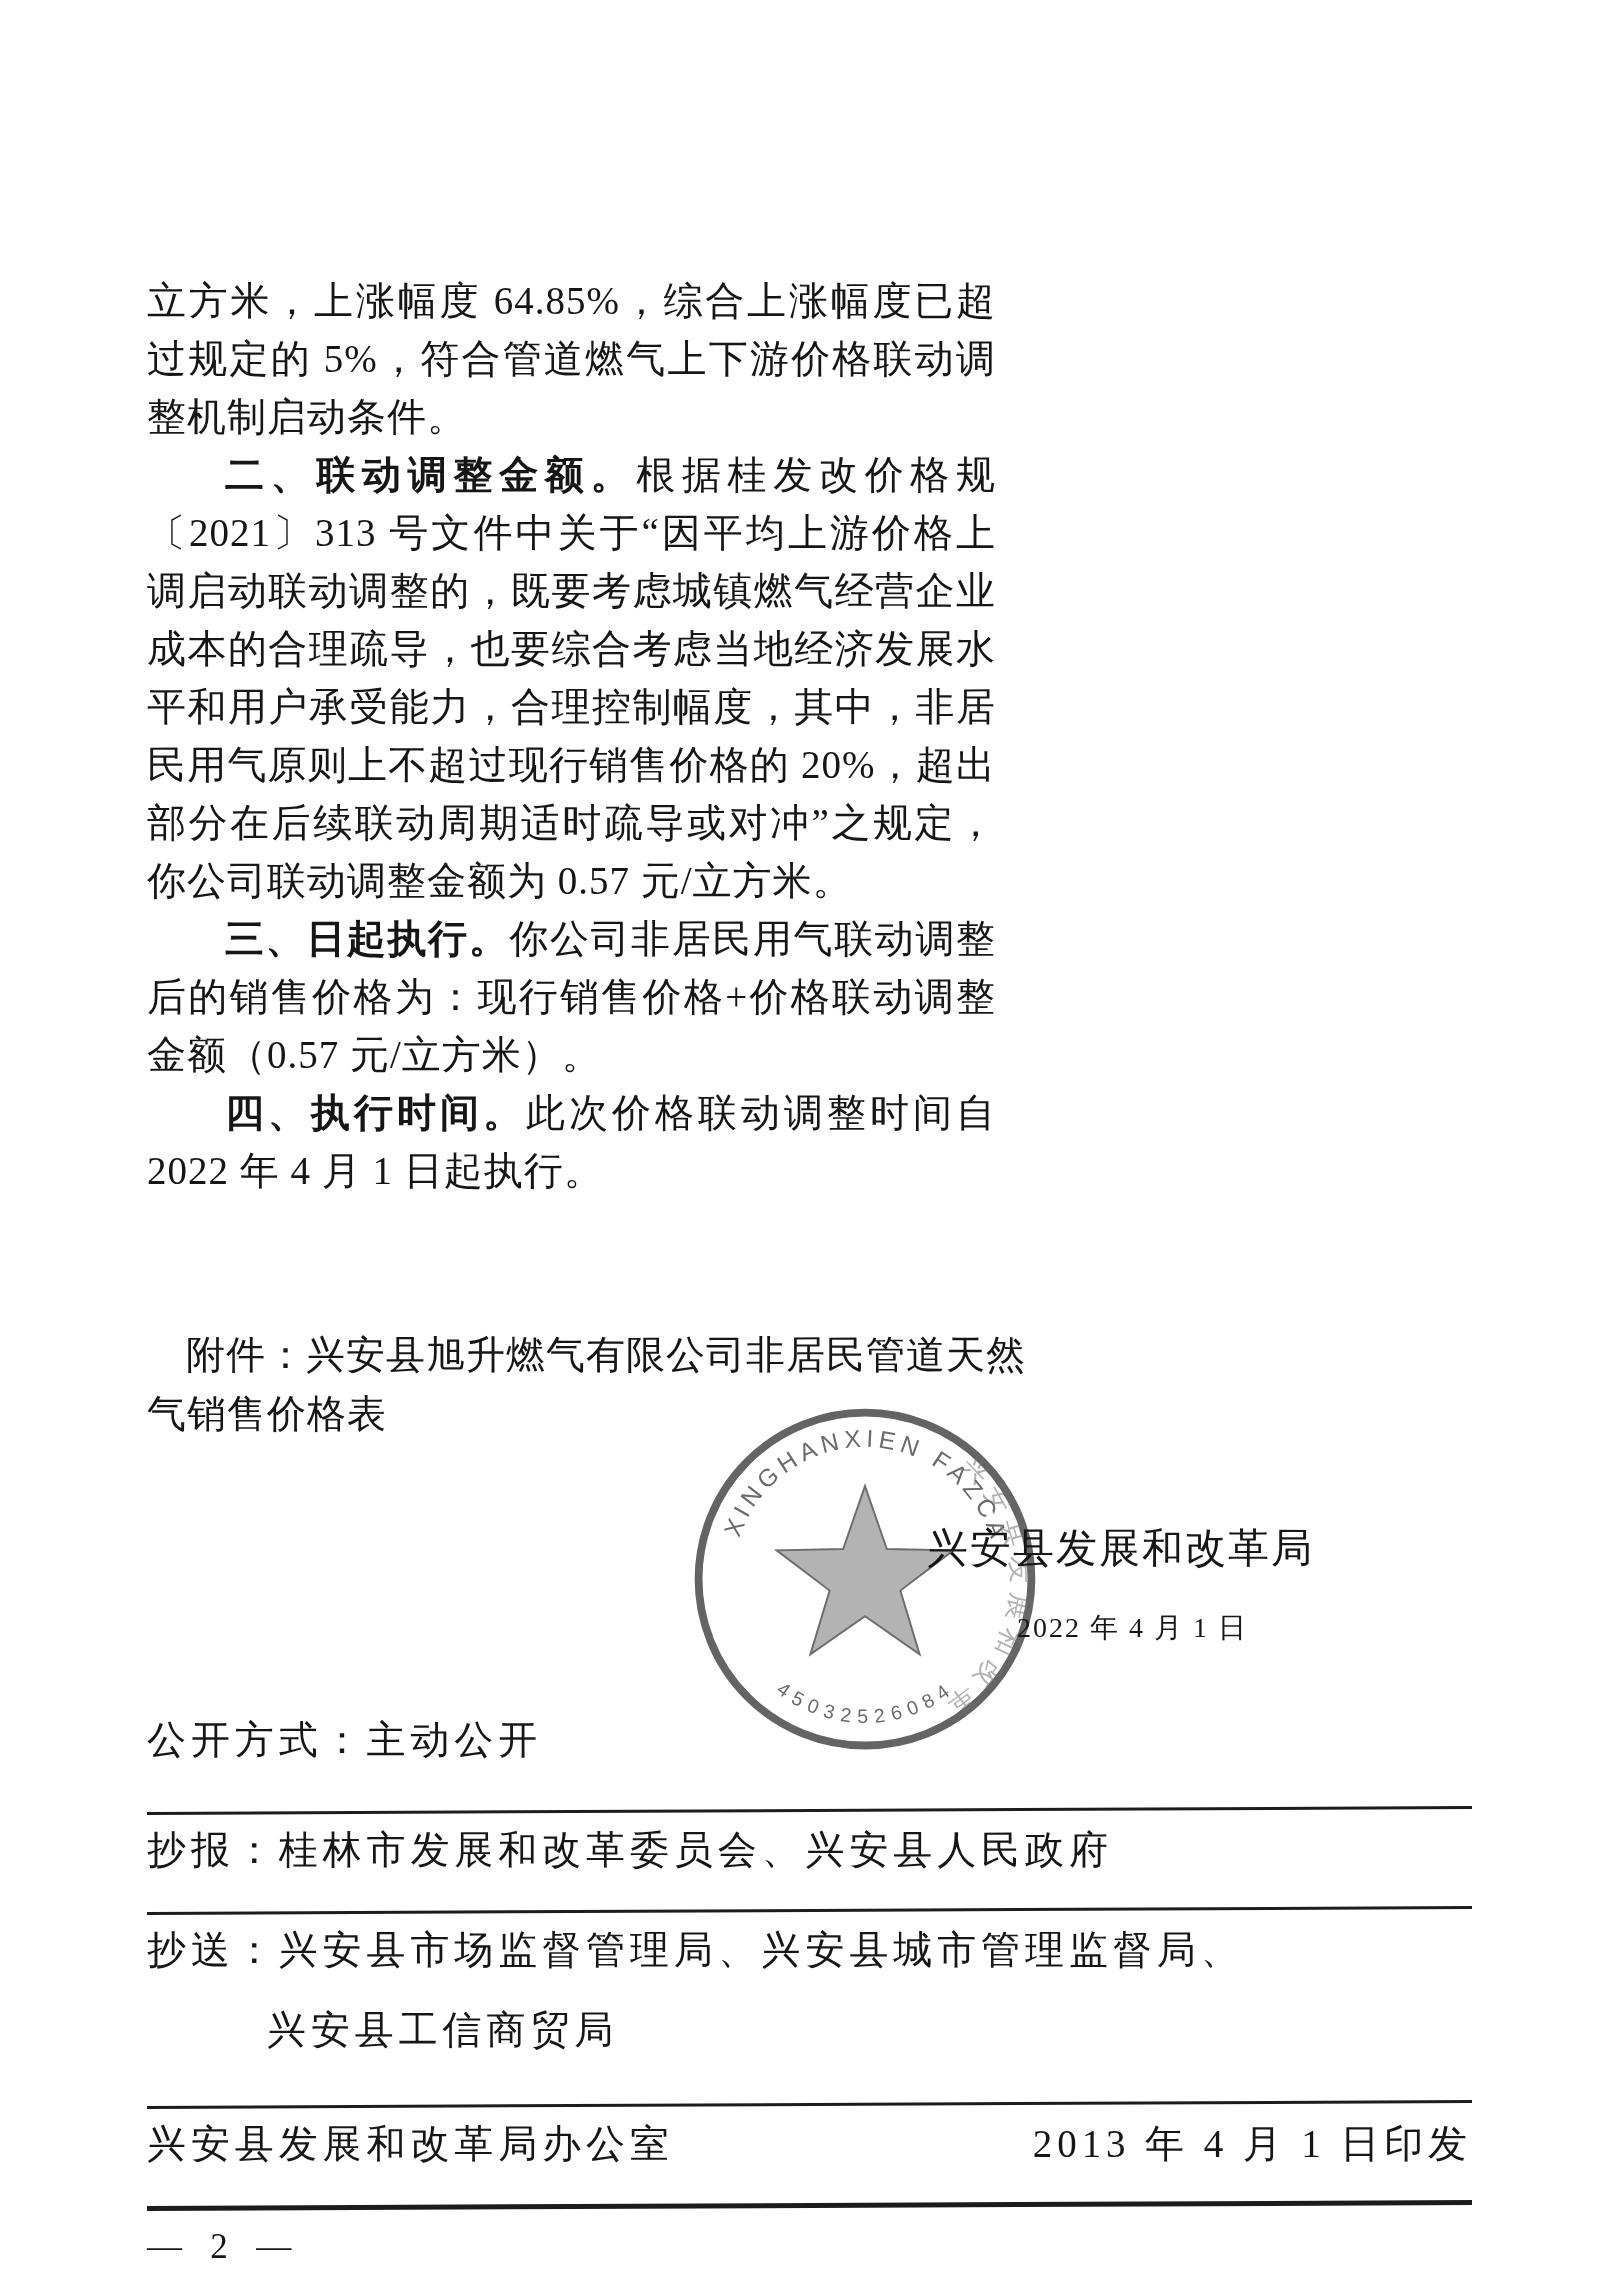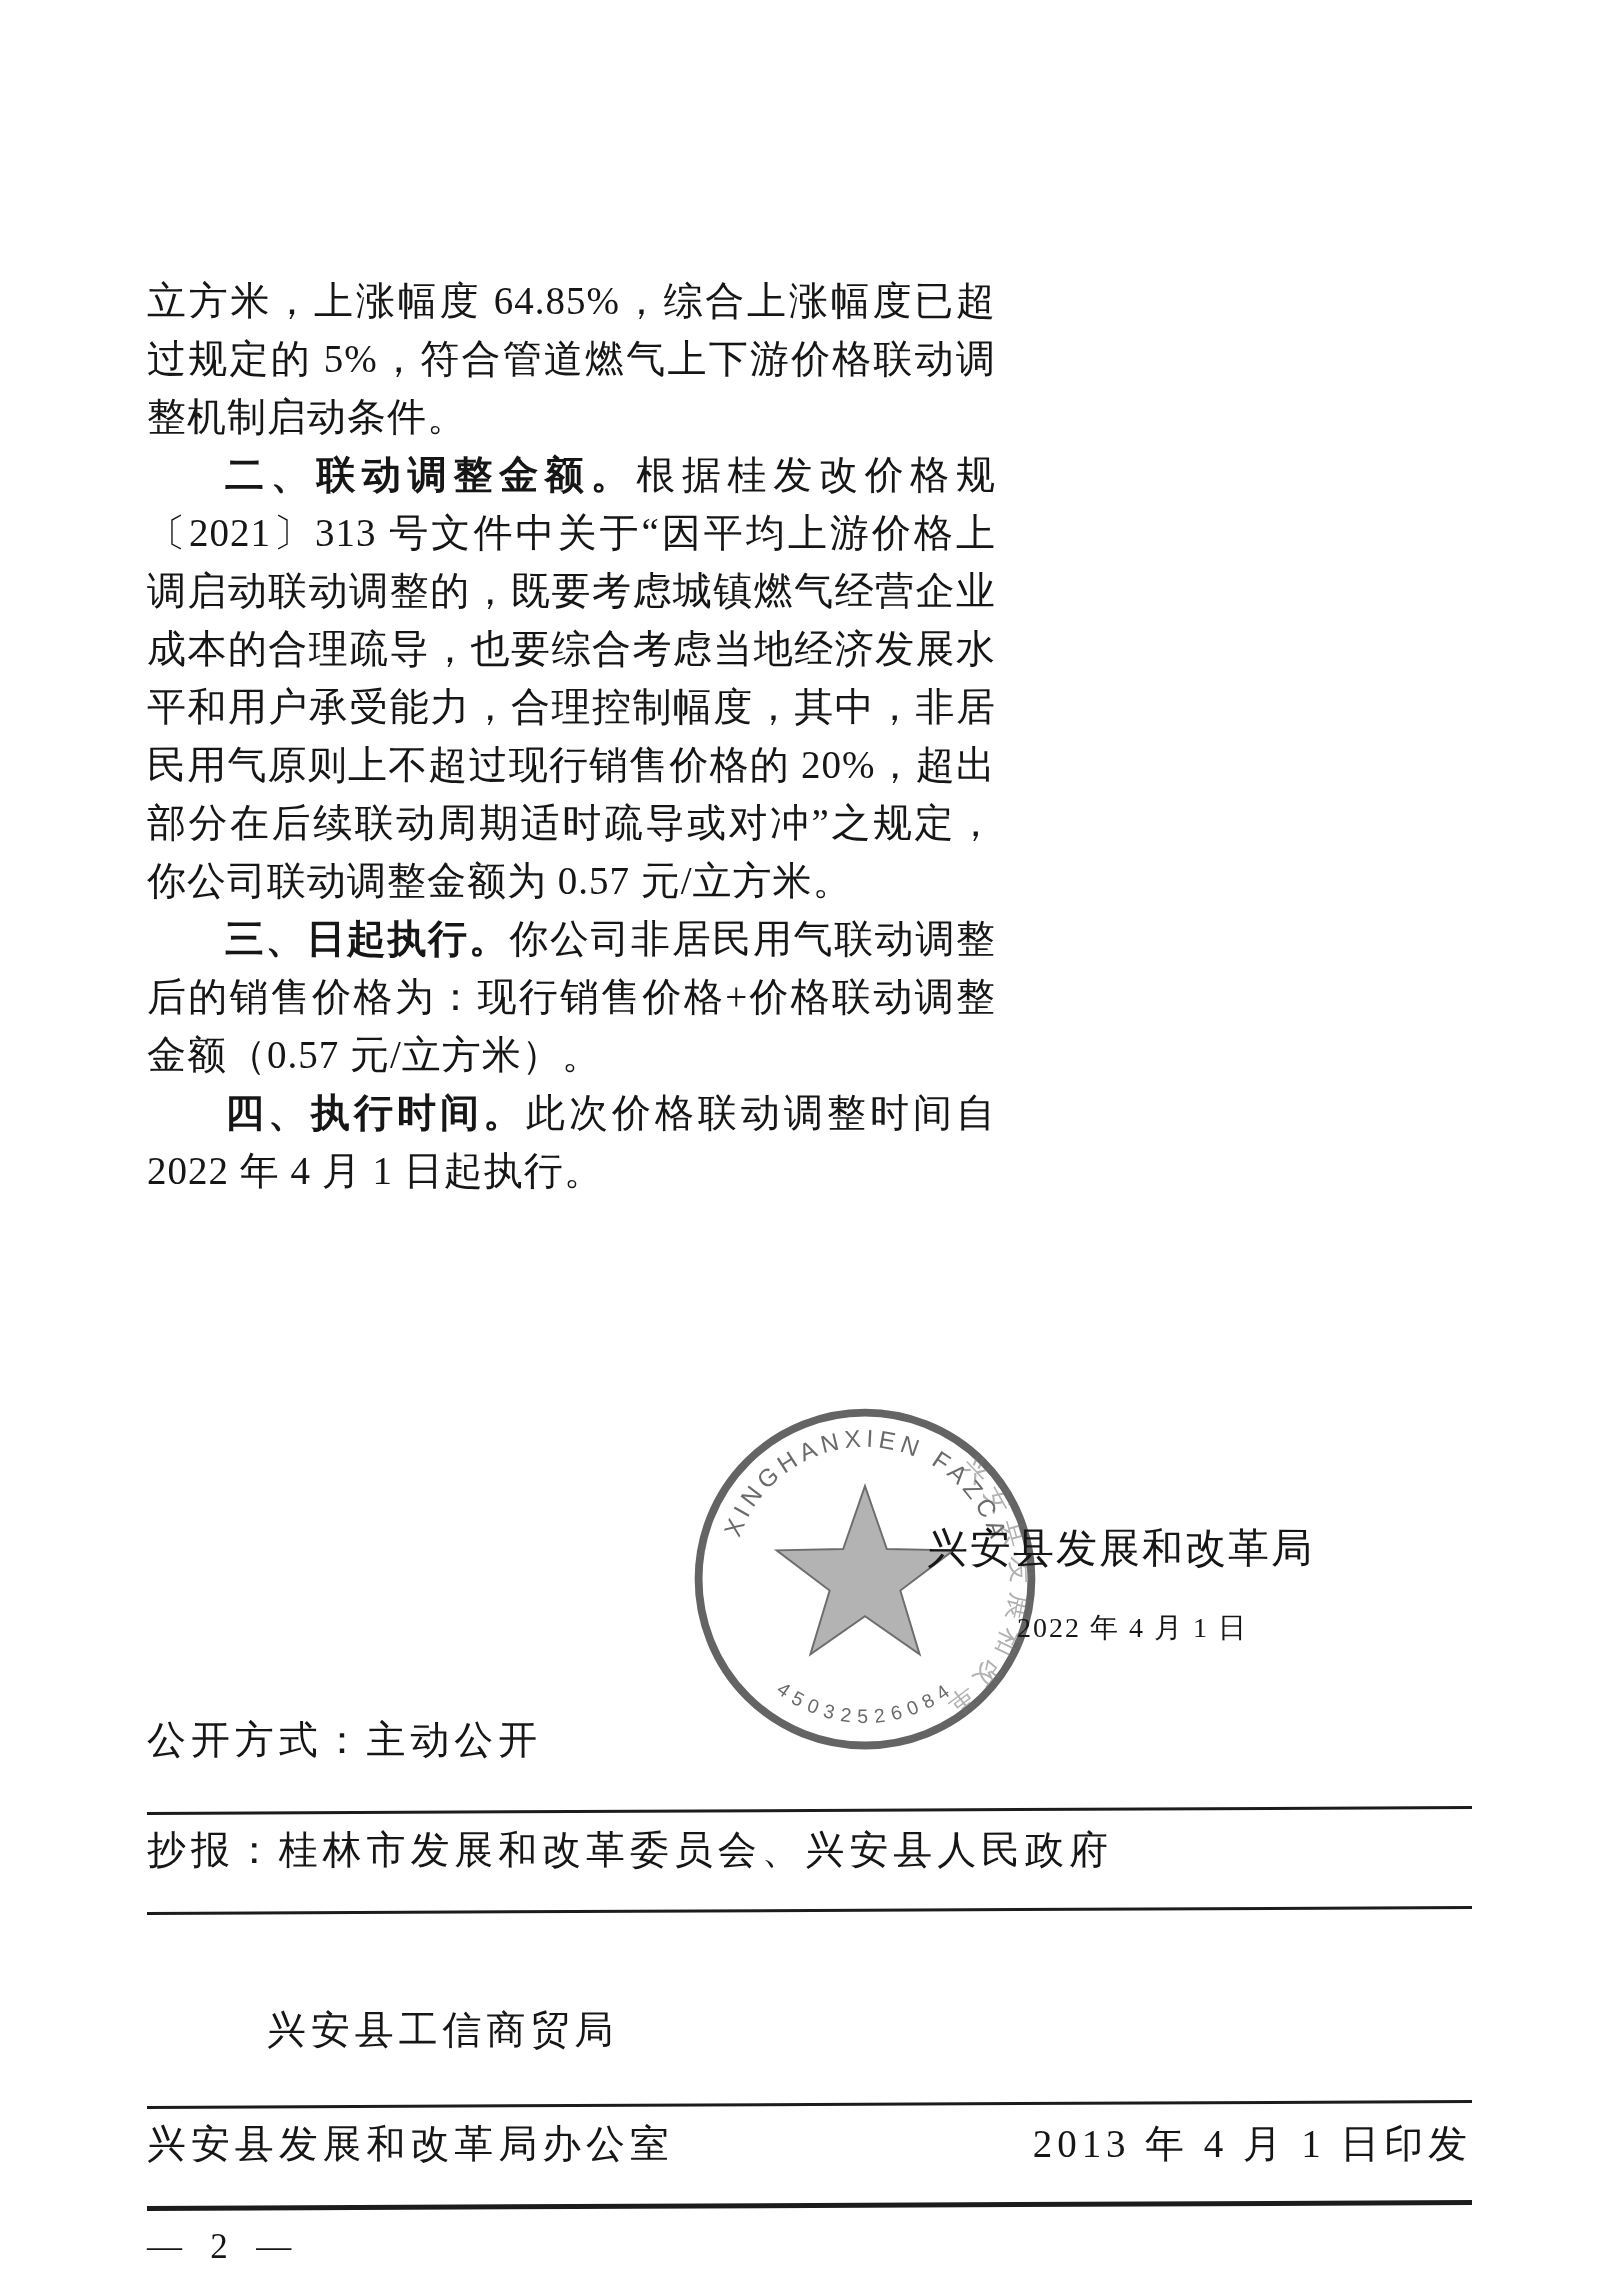--- a/index.html
+++ b/index.html
@@ -128,20 +128,21 @@
       <span class="lead">二、联动调整金额。</span><span>根据桂发改价格规〔2021〕313 号文件中关于“因平均上游价格上调启动联动调整的，既要考虑城镇燃气经营企业成本的合理疏导，也要综合考虑当地经济发展水平和用户承受能力，合理控制幅度，其中，非居民用气原则上不超过现行销售价格的 20%，超出部分在后续联动周期适时疏导或对冲”之规定，你公司联动调整金额为 0.57 元/立方米。</span>
     </p>
     <p class="para">
       <span class="lead">三、日起执行。</span><span>你公司非居民用气联动调整后的销售价格为：现行销售价格+价格联动调整金额（0.57 元/立方米）。</span>
     </p>
     <p class="para">
       <span class="lead">四、执行时间。</span><span>此次价格联动调整时间自 2022 年 4 月 1 日起执行。</span>
     </p>
   </div>
 
+  <div class="attachment">附件：兴安县旭升燃气有限公司非居民管道天然气销售价格表</div>
 
   <svg class="stamp" viewBox="0 0 380 380" xmlns="http://www.w3.org/2000/svg">
     <defs>
       <path id="arcTop" d="M 59.6,150.1 A 135,135 0 0,1 320.4,150.1"></path>
       <path id="arcRight" d="M 276,62.1 A 150,150 0 0,1 253.4,321"></path>
       <path id="arcBottom" d="M 62.7,258.5 A 147,147 0 0,0 317.3,258.5"></path>
     </defs>
     <circle class="ring" cx="190" cy="185" r="170"></circle>
     <polygon class="star" points="190,90 212.3,154.3 280.3,155.6 226.1,196.7 245.8,261.9 190,223 134.2,261.9 153.9,196.7 99.7,155.6 167.7,154.3"></polygon>
     <text class="arc-latin">
@@ -157,20 +158,21 @@
 
   <div class="signature-agency">兴安县发展和改革局</div>
   <div class="signature-date">2022 年 4 月 1 日</div>
 
   <div class="footer-row row-publicity">公开方式：主动公开</div>
   <div class="rule rule-1"></div>
 
   <div class="footer-row row-copy-report">抄报：桂林市发展和改革委员会、兴安县人民政府</div>
   <div class="rule rule-2"></div>
 
+  <div class="footer-row row-copy-send-1">抄送：兴安县市场监督管理局、兴安县城市管理监督局、</div>
   <div class="footer-row row-copy-send-2">兴安县工信商贸局</div>
   <div class="rule rule-3"></div>
 
   <div class="footer-row row-issuer">
     <span>兴安县发展和改革局办公室</span>
     <span>2013 年 4 月 1 日印发</span>
   </div>
   <div class="rule rule-4 thick"></div>
 
   <div class="page-number">— 2 —</div>

